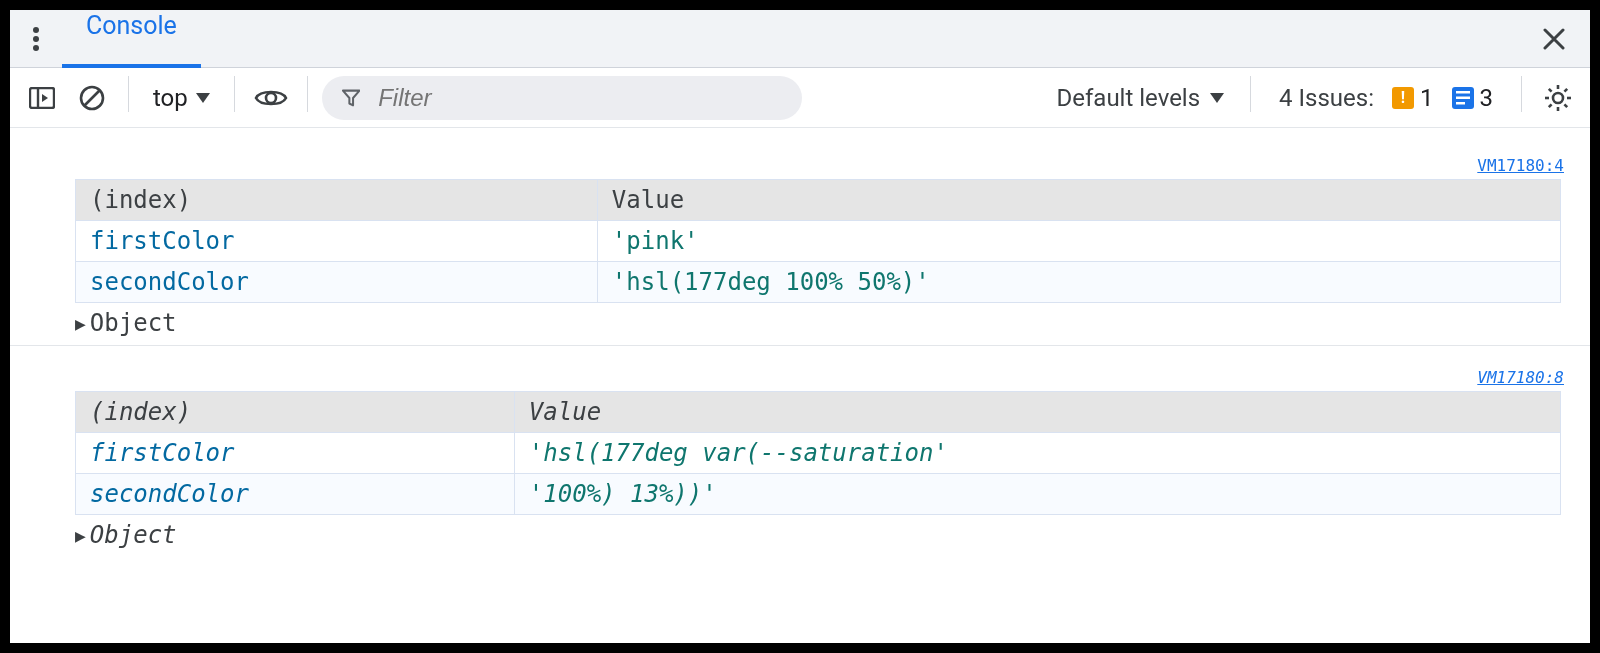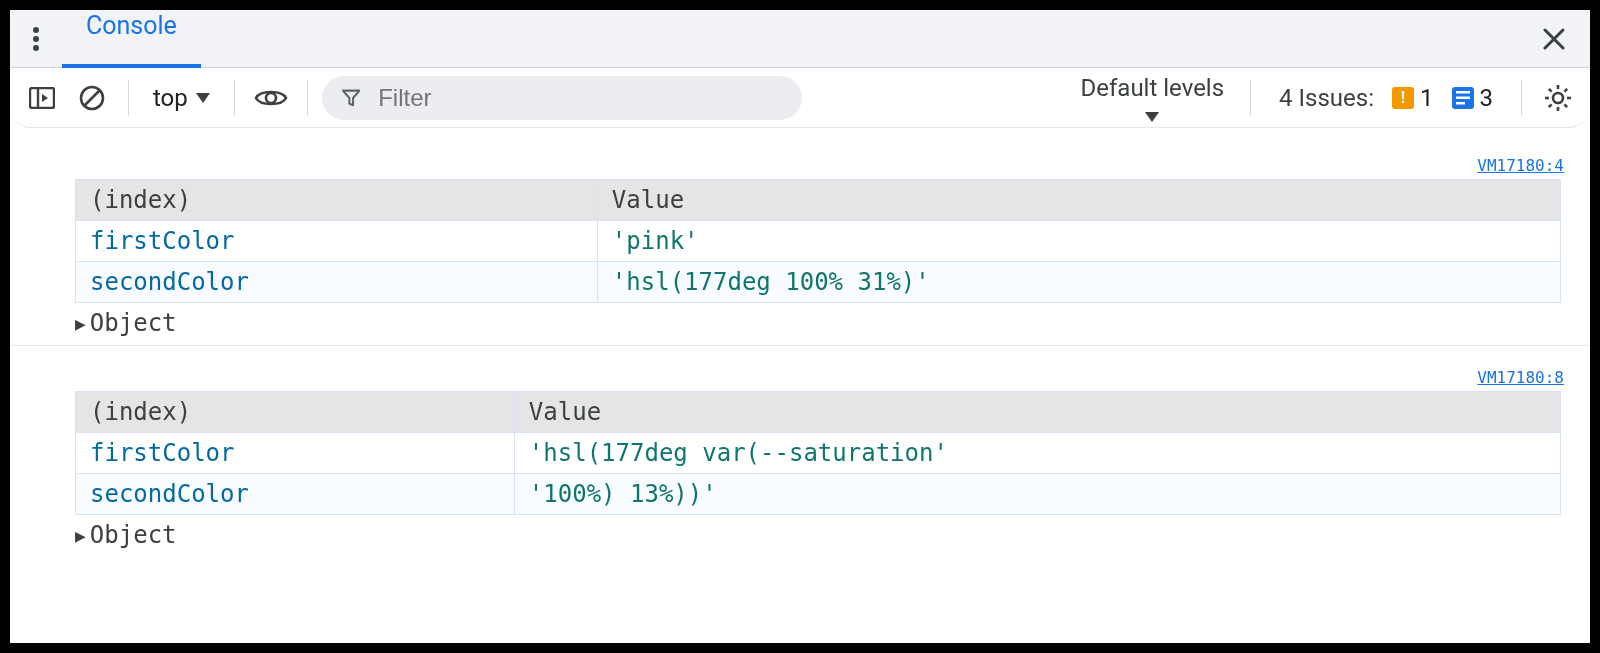--- a/index.html
+++ b/index.html
@@ -54,26 +54,24 @@
     height: 40px;
     display: flex;
     align-items: center;
     justify-content: center;
     margin-right: 10px;
     cursor: pointer;
   }
   
   .toolbar {
     display: flex;
-    align-items: center;
     height: 60px;
     padding: 8px 10px;
     border-bottom: 1px solid #e3e6ea;
     gap: 6px;
-    border-radius: 21px;
   }
   .tbtn {
     width: 44px;
     height: 44px;
     display: flex;
     align-items: center;
     justify-content: center;
     cursor: pointer;
     color: #3c4043;
   }
@@ -101,31 +99,31 @@
     gap: 16px;
     width: 480px;
   }
   .filter-pill input {
     border: none;
     outline: none;
     background: transparent;
     font-size: 24px;
     width: 100%;
     color: #000000;
+    font-style: italic;
   }
   .levels {
     display: flex;
     align-items: center;
     gap: 10px;
     padding: 0 12px;
     font-size: 24px;
     color: #3c4043;
     cursor: pointer;
     margin-left: 10px;
-    flex-direction: column;
   }
   .issues {
     display: flex;
     align-items: center;
     gap: 18px;
     font-size: 24px;
     padding: 0 14px;
   }
   .issues .label { color: #3c4043; }
   .issue-warn {
@@ -323,31 +321,31 @@
             <th>Value</th>
           </tr>
         </thead>
         <tbody>
           <tr>
             <td class="cell-key">firstColor</td>
             <td class="cell-val">'pink'</td>
           </tr>
           <tr>
             <td class="cell-key">secondColor</td>
-            <td class="cell-val">'hsl(177deg 100% 31%)'</td>
+            <td class="cell-val">'hsl(177deg 100% 50%)'</td>
           </tr>
         </tbody>
       </table>
       <div class="obj-row">
         <span class="tri">▶</span>
         <span>Object</span>
       </div>
     </div>
 
-    <div class="msg-group" style="border-bottom:none;">
+    <div class="msg-group" style="border-bottom:none;font-style:italic;">
       <div class="src-link-row">
         <a class="src-link">VM17180:8</a>
       </div>
       <table class="console-table">
         <thead>
           <tr>
             <th>(index)</th>
             <th>Value</th>
           </tr>
         </thead>

